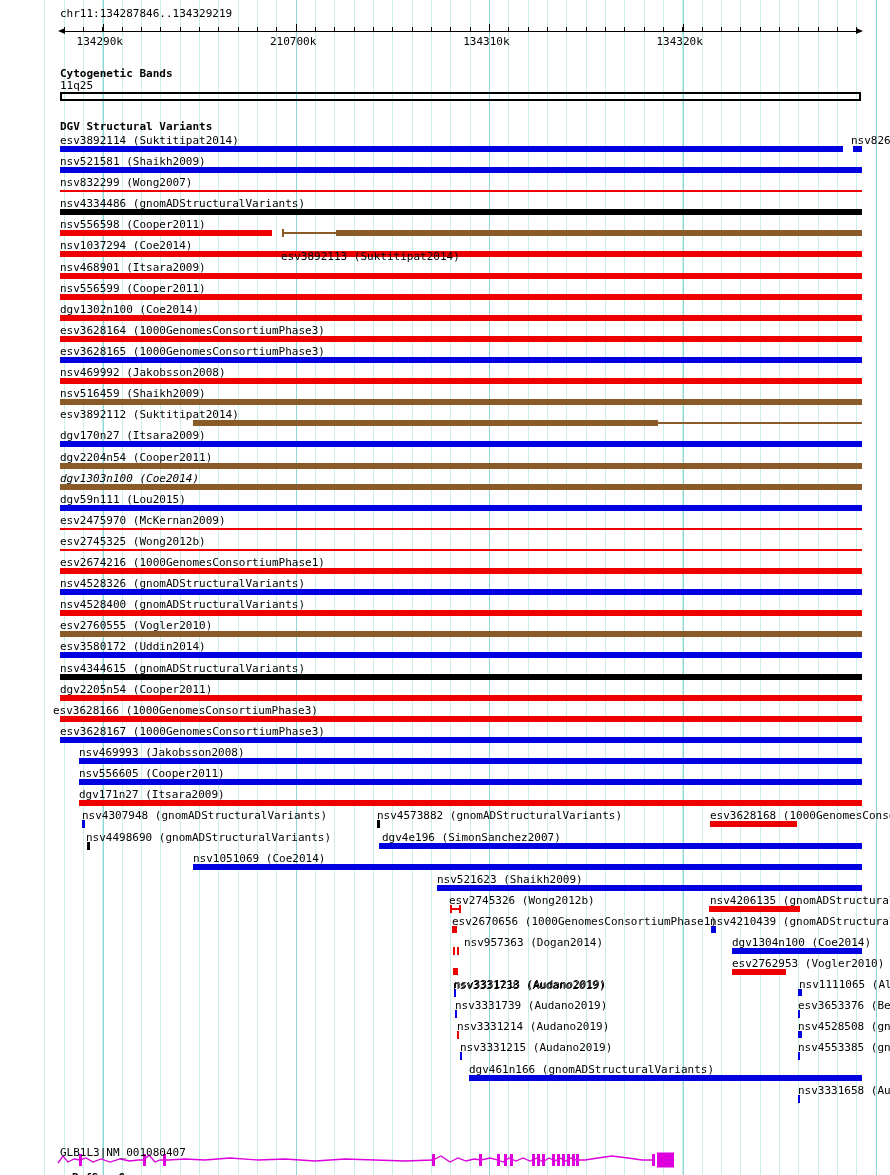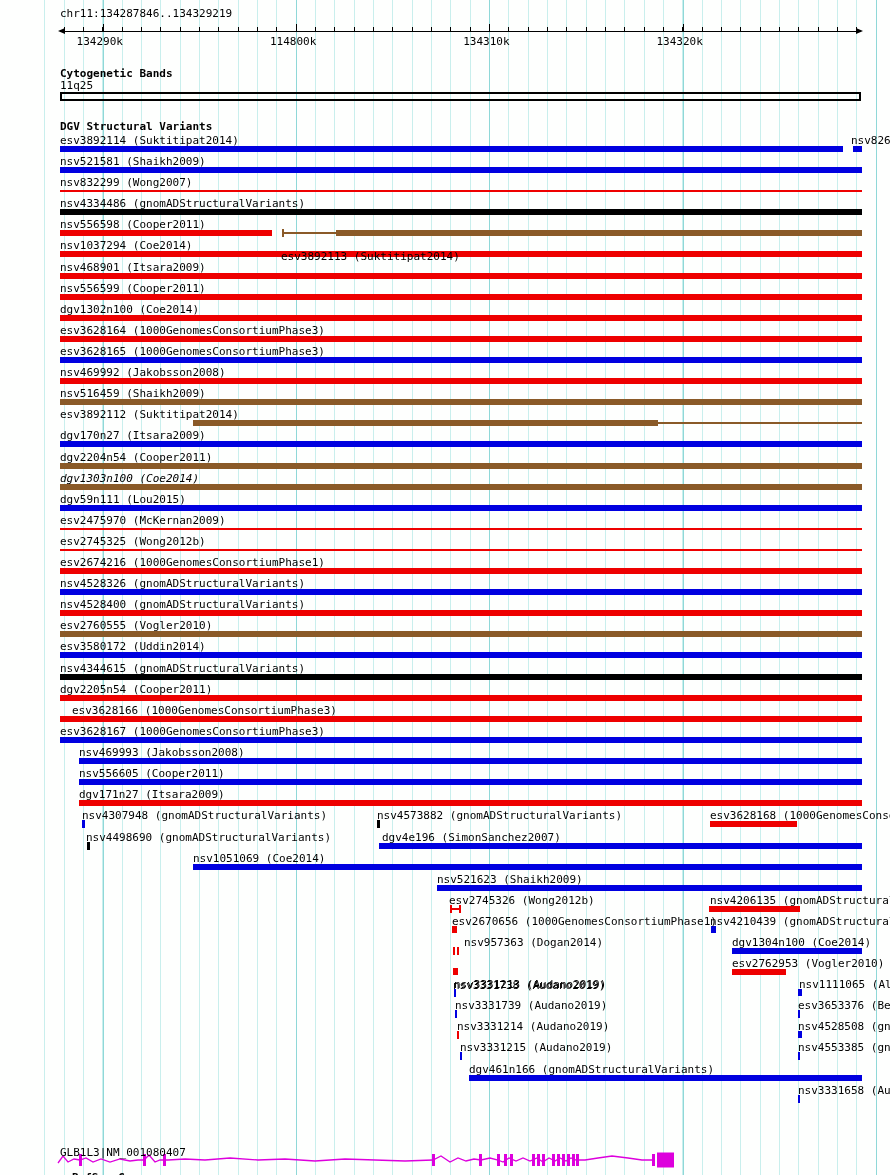--- a/index.html
+++ b/index.html
@@ -114,21 +114,21 @@
       <div class="rtick" style="left: 740.28px; top: 27px; height: 4px;"></div>
       <div class="rtick" style="left: 759.61px; top: 27px; height: 4px;"></div>
       <div class="rtick" style="left: 778.94px; top: 27px; height: 4px;"></div>
       <div class="rtick" style="left: 798.27px; top: 27px; height: 4px;"></div>
       <div class="rtick" style="left: 817.6px; top: 27px; height: 4px;"></div>
       <div class="rtick" style="left: 836.93px; top: 27px; height: 4px;"></div>
       <div class="rtick" style="left: 856.26px; top: 27px; height: 4px;"></div>
       <div class="rtick" style="left: 102.6px; top: 24px; height: 7px;"></div>
       <div class="lbl" style="left: 76.6px; top: 36px;">134290k</div>
       <div class="rtick" style="left: 295.9px; top: 24px; height: 7px;"></div>
-      <div class="lbl" style="left: 269.9px; top: 36px;">114800k</div>
+      <div class="lbl" style="left: 269.9px; top: 36px;">210700k</div>
       <div class="rtick" style="left: 489.2px; top: 24px; height: 7px;"></div>
       <div class="lbl" style="left: 463.2px; top: 36px;">134310k</div>
       <div class="rtick" style="left: 682.5px; top: 24px; height: 7px;"></div>
       <div class="lbl" style="left: 656.5px; top: 36px;">134320k</div>
     </div>
 
   <div class="lbl bold" style="left:60px;top:68px;">Cytogenetic Bands</div>
   <div class="lbl" style="left:60px;top:80px;">11q25</div>
   <div class="bandbox" id="bandbox" style="left: 60px; top: 92px; width: 797px; height: 5px;"></div>
 
@@ -188,21 +188,21 @@
       <div class="lbl" style="left: 60px; top: 599px;">nsv4528400 (gnomADStructuralVariants)</div>
       <div class="seg" style="left: 60px; top: 610px; width: 802px; height: 6px; background: rgb(238, 0, 0);"></div>
       <div class="lbl" style="left: 60px; top: 620px;">esv2760555 (Vogler2010)</div>
       <div class="seg" style="left: 60px; top: 631px; width: 802px; height: 6px; background: rgb(138, 90, 40);"></div>
       <div class="lbl" style="left: 60px; top: 641px;">esv3580172 (Uddin2014)</div>
       <div class="seg" style="left: 60px; top: 652px; width: 802px; height: 6px; background: rgb(0, 0, 224);"></div>
       <div class="lbl" style="left: 60px; top: 663px;">nsv4344615 (gnomADStructuralVariants)</div>
       <div class="seg" style="left: 60px; top: 674px; width: 802px; height: 6px; background: rgb(0, 0, 0);"></div>
       <div class="lbl" style="left: 60px; top: 684px;">dgv2205n54 (Cooper2011)</div>
       <div class="seg" style="left: 60px; top: 695px; width: 802px; height: 6px; background: rgb(238, 0, 0);"></div>
-      <div class="lbl" style="left: 72px; top: 705px;">esv3628166 (1000GenomesConsortiumPhase3)</div>
+      <div class="lbl" style="left: 53px; top: 705px;">esv3628166 (1000GenomesConsortiumPhase3)</div>
       <div class="seg" style="left: 60px; top: 716px; width: 802px; height: 6px; background: rgb(238, 0, 0);"></div>
       <div class="lbl" style="left: 60px; top: 726px;">esv3628167 (1000GenomesConsortiumPhase3)</div>
       <div class="seg" style="left: 60px; top: 737px; width: 802px; height: 6px; background: rgb(0, 0, 224);"></div>
       <div class="lbl" style="left: 79px; top: 747px;">nsv469993 (Jakobsson2008)</div>
       <div class="seg" style="left: 79px; top: 758px; width: 783px; height: 6px; background: rgb(0, 0, 224);"></div>
       <div class="lbl" style="left: 79px; top: 768px;">nsv556605 (Cooper2011)</div>
       <div class="seg" style="left: 79px; top: 779px; width: 783px; height: 6px; background: rgb(0, 0, 224);"></div>
       <div class="lbl" style="left: 79px; top: 789px;">dgv171n27 (Itsara2009)</div>
       <div class="seg" style="left: 79px; top: 800px; width: 783px; height: 6px; background: rgb(238, 0, 0);"></div>
       <div class="lbl" style="left: 82px; top: 810px;">nsv4307948 (gnomADStructuralVariants)</div>

